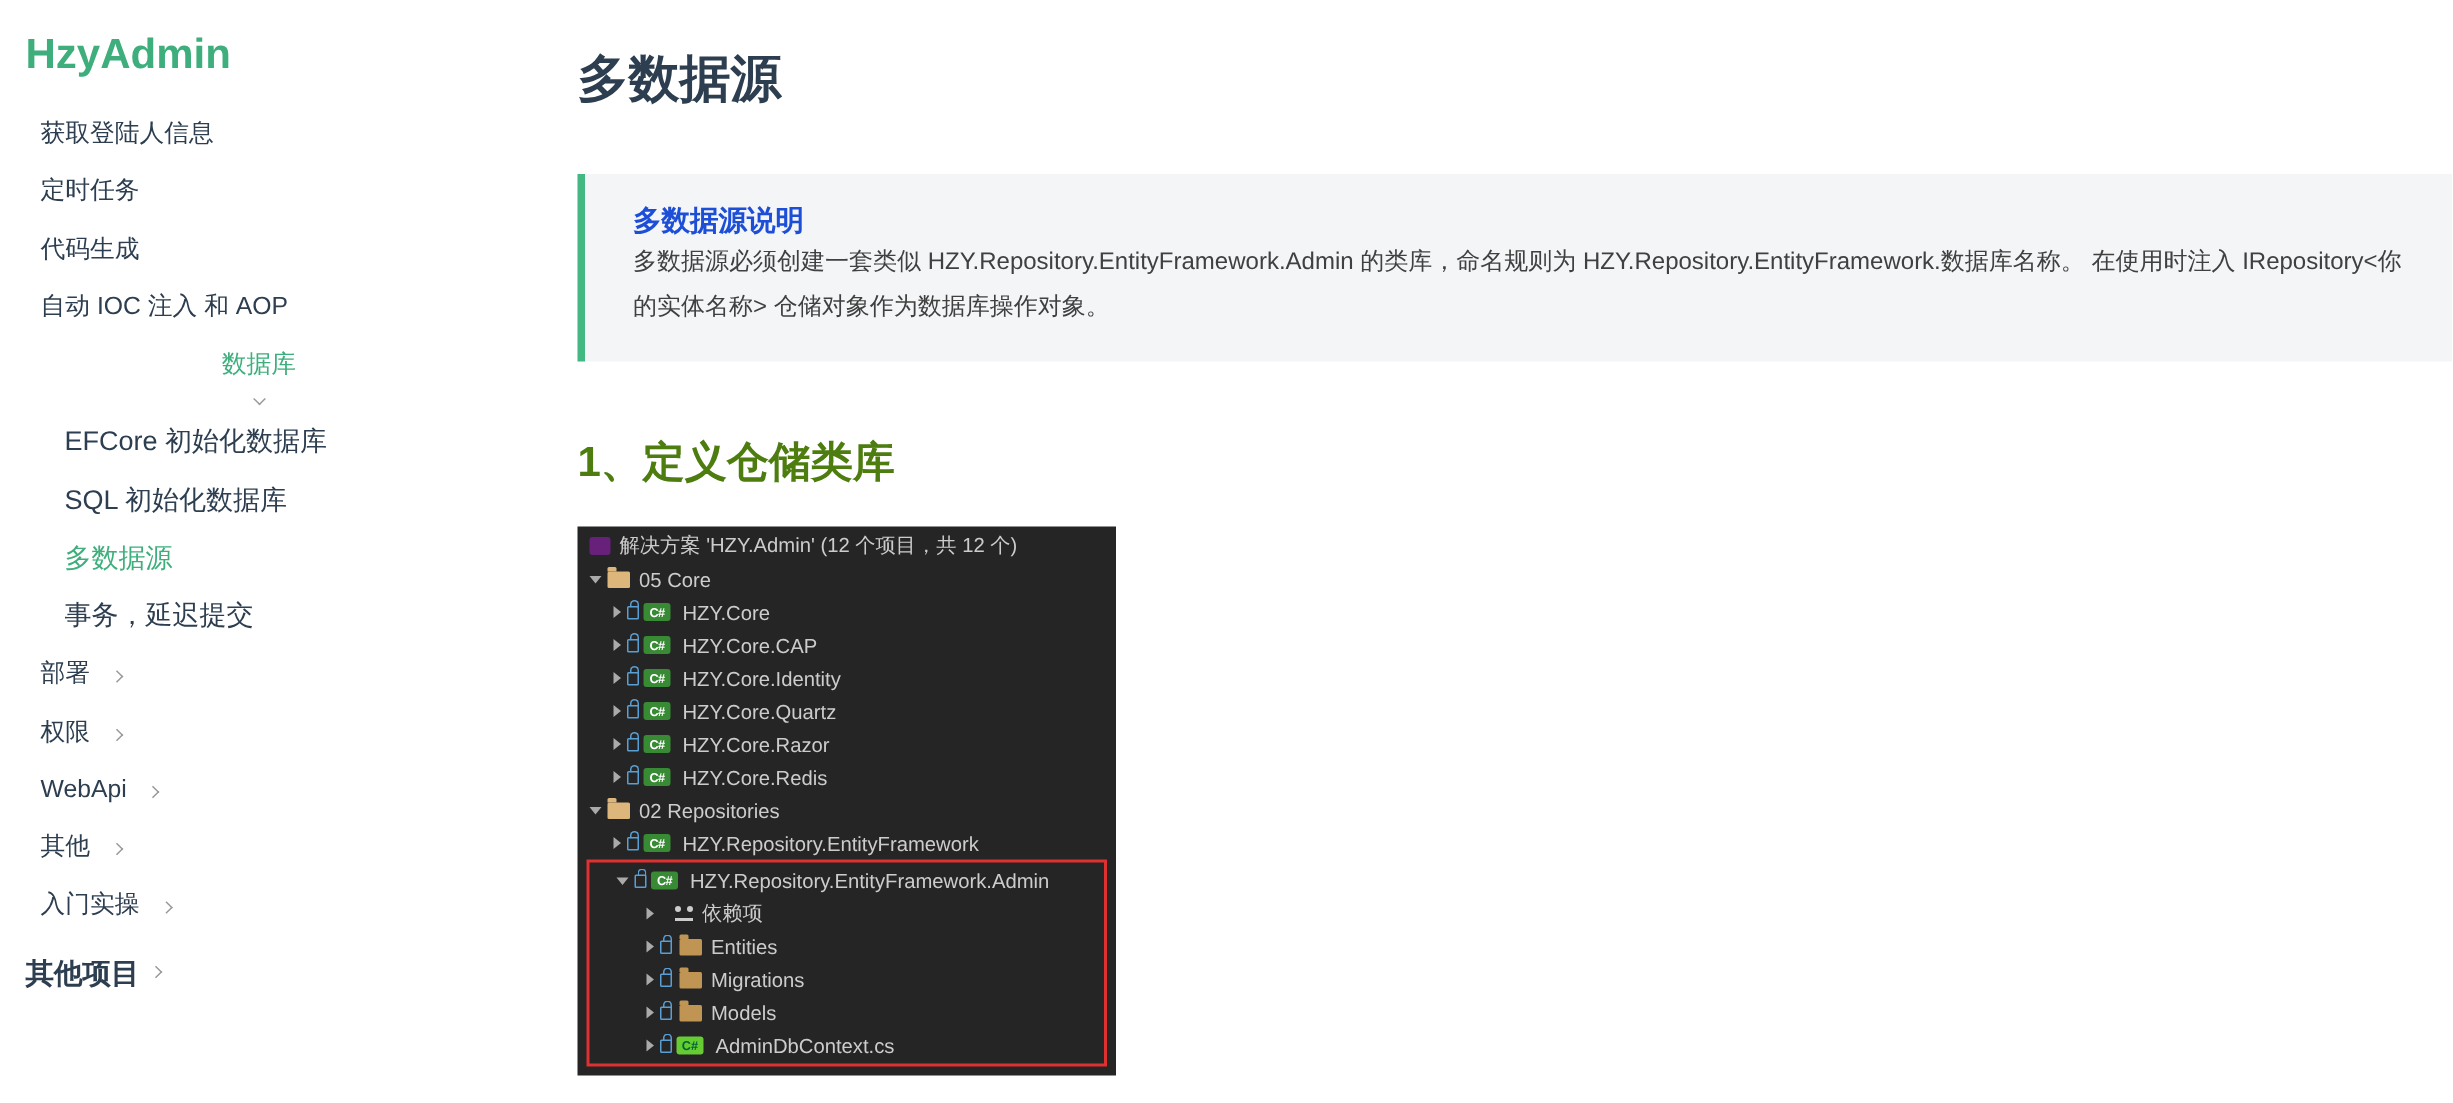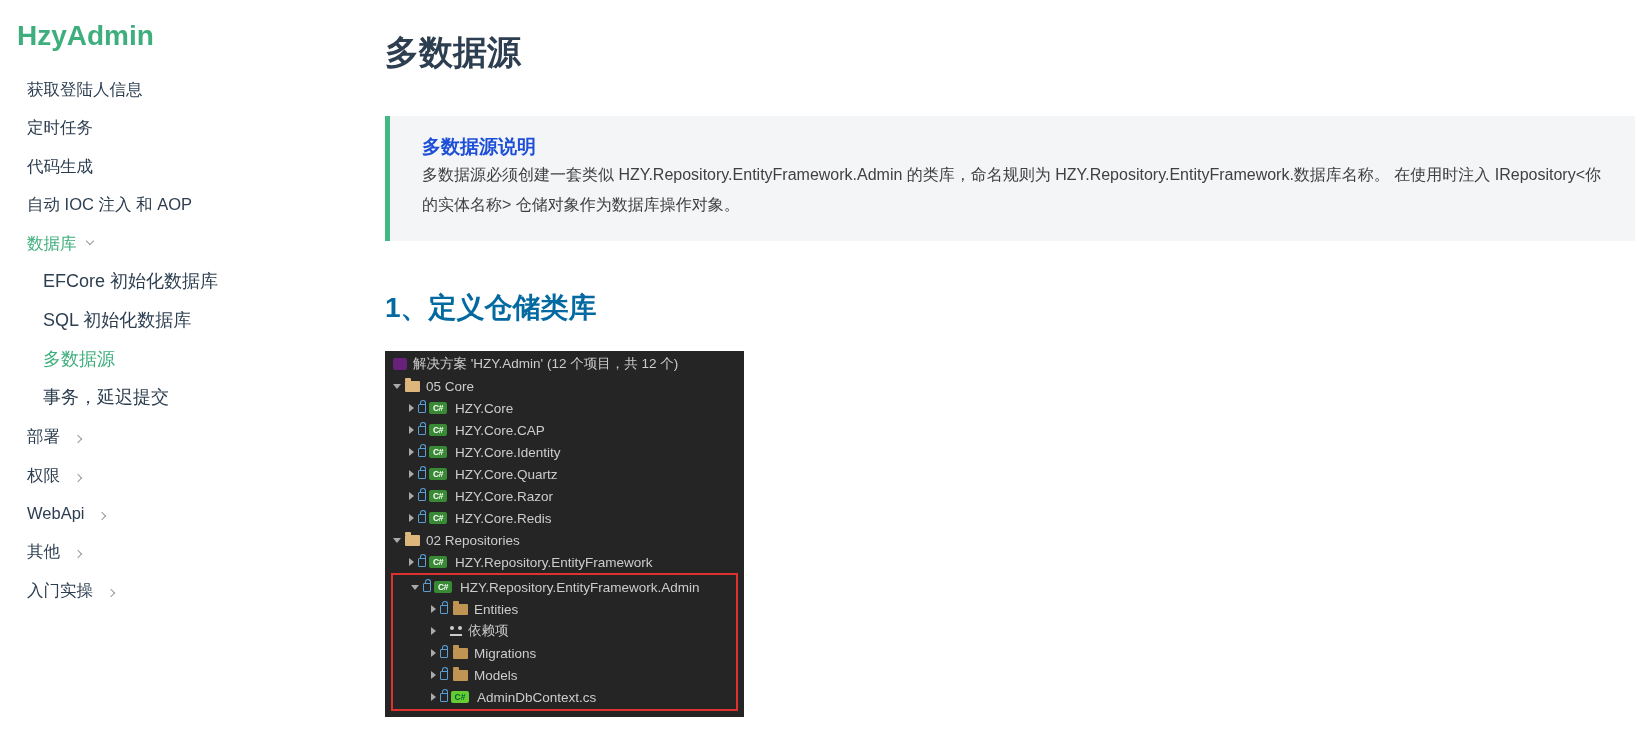--- a/index.html
+++ b/index.html
@@ -35,20 +35,21 @@
       font-size: 16.5px;
       color: #2c3e50;
       cursor: pointer;
       line-height: 1.6;
     }
     .nav-item-group {
       color: #3eaf7c;
       display: flex;
       align-items: center;
       gap: 10px;
+      flex-direction: column;
     }
     .chevron {
       display: inline-block;
       width: 6px;
       height: 6px;
       border-right: 1.5px solid #999;
       border-bottom: 1.5px solid #999;
       transform: rotate(45deg);
       margin-top: -3px;
     }
@@ -97,21 +98,21 @@
       color: #1d4ed8;
     }
     .tip-text {
       font-size: 16px;
       line-height: 1.85;
       color: #404040;
     }
     .section-heading {
       font-size: 28px;
       font-weight: 600;
-      color: #0369a1;
+      color: #4d7c0f;
       margin-bottom: 24px;
     }
     
     .vs-panel {
       width: 359px;
       background: #252526;
       color: #ccc;
       font-family: "Segoe UI", sans-serif;
       font-size: 13.5px;
       padding: 2px 0 6px 0;
@@ -229,20 +230,24 @@
     </li>
     <li class="nav-item">
       <span>其他</span>
       <span class="chevron chevron-right" style="margin-left:10px;"></span>
     </li>
     <li class="nav-item">
       <span>入门实操</span>
       <span class="chevron chevron-right" style="margin-left:10px;"></span>
     </li>
   </ul>
+  <div class="section-title">
+    <span>其他项目</span>
+    <span class="chevron chevron-right"></span>
+  </div>
 </aside>
 
 <main class="main">
   <h1 class="page-title">多数据源</h1>
 
   <div class="tip-box">
     <div class="tip-title">多数据源说明</div>
     <div class="tip-text">多数据源必须创建一套类似 HZY.Repository.EntityFramework.Admin 的类库，命名规则为 HZY.Repository.EntityFramework.数据库名称。 在使用时注入 IRepository&lt;你的实体名称&gt; 仓储对象作为数据库操作对象。</div>
   </div>
 
@@ -336,40 +341,40 @@
           <span class="tri tri-open"></span>
           <span class="icon-prefix">
             <span class="icon-lock"></span>
             <span class="icon-cs">C#</span>
           </span>
           <span>HZY.Repository.EntityFramework.Admin</span>
         </div>
       <div class="vs-row">
           <span class="indent" style="width:36px"></span>
           <span class="tri tri-closed"></span>
-          <span class="icon-prefix">
-            <span class="icon-lock"></span>
-          </span>
-          <span class="icon-folder-closed"></span>
-          <span>Entities</span>
-        </div>
-      <div class="vs-row">
-          <span class="indent" style="width:36px"></span>
-          <span class="tri tri-closed"></span>
           <span style="width:10px;"></span>
           <span class="icon-dep"></span>
           <span>依赖项</span>
         </div>
       <div class="vs-row">
           <span class="indent" style="width:36px"></span>
           <span class="tri tri-closed"></span>
           <span class="icon-prefix">
             <span class="icon-lock"></span>
           </span>
           <span class="icon-folder-closed"></span>
+          <span>Entities</span>
+        </div>
+      <div class="vs-row">
+          <span class="indent" style="width:36px"></span>
+          <span class="tri tri-closed"></span>
+          <span class="icon-prefix">
+            <span class="icon-lock"></span>
+          </span>
+          <span class="icon-folder-closed"></span>
           <span>Migrations</span>
         </div>
       <div class="vs-row">
           <span class="indent" style="width:36px"></span>
           <span class="tri tri-closed"></span>
           <span class="icon-prefix">
             <span class="icon-lock"></span>
           </span>
           <span class="icon-folder-closed"></span>
           <span>Models</span>

